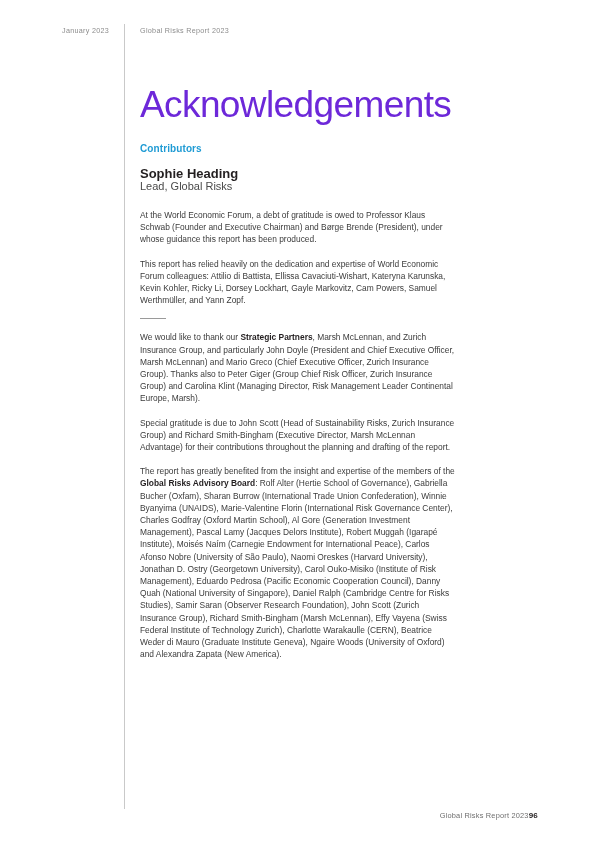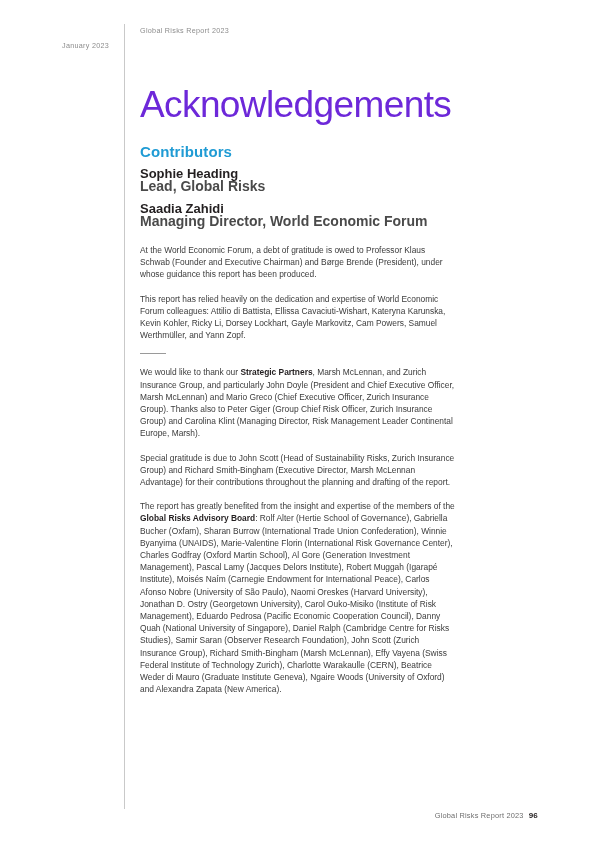--- a/index.html
+++ b/index.html
@@ -27,21 +27,21 @@
     position: absolute;
     left: 124px;
     top: 24px;
     width: 1px;
     height: 785px;
     background: #c9c9c9;
   }
   .header-left {
     position: absolute;
     left: 62px;
-    top: 41px;
+    top: 26px;
     font-size: 7.2px;
     letter-spacing: 0.3px;
     color: #8c8c8c;
   }
   .header-right {
     position: absolute;
     left: 140px;
     top: 26px;
     font-size: 7.2px;
     letter-spacing: 0.3px;
@@ -54,43 +54,43 @@
     font-size: 37px;
     line-height: 44px;
     font-weight: 400;
     letter-spacing: -0.6px;
     color: #6d28d9;
   }
   .section-heading {
     position: absolute;
     left: 140px;
     top: 143px;
-    font-size: 15px;
+    font-size: 10px;
     font-weight: 700;
     color: #1f9bd4;
     letter-spacing: 0.1px;
   }
   .content {
     position: absolute;
     left: 140px;
     top: 168px;
     width: 316px;
   }
   .person {
     margin-bottom: 11px;
   }
   .person-name {
     font-size: 13px;
     font-weight: 700;
     line-height: 12px;
     color: #231f20;
   }
   .person-role {
-    font-size: 14px;
-    font-weight: 700;
+    font-size: 11px;
+    font-weight: 400;
     line-height: 12px;
     color: #4a4a4a;
   }
   .para {
     font-size: 8.4px;
     line-height: 12.2px;
     color: #3b3b3b;
     margin: 0 0 12px 0;
     text-align: left;
   }
@@ -108,21 +108,20 @@
     position: absolute;
     right: 62px;
     bottom: 28px;
     font-size: 7.4px;
     color: #6e6e6e;
     letter-spacing: 0.2px;
   }
   .footer .pageno {
     font-weight: 700;
     color: #231f20;
-    margin-left: 5px;
     font-size: 8px;
     text-align: right;
   }
   .spacer-gap { height: 6px; }
 </style>
 </head>
 <body>
 
 <div class="page">
 
@@ -135,24 +134,20 @@
 
   <div class="section-heading">Contributors</div>
 
   <div class="content">
 
     <div class="person">
       <div class="person-name">Sophie Heading</div>
       <div class="person-role">Lead, Global Risks</div>
     </div>
 
-    <div class="person">
-      <div class="person-name">Saadia Zahidi</div>
-      <div class="person-role">Managing Director, World Economic Forum</div>
-    </div>
 
     <div class="spacer-gap"></div>
 
     <p class="para">At the World Economic Forum, a debt of gratitude is owed to Professor Klaus Schwab (Founder and Executive Chairman) and Børge Brende (President), under whose guidance this report has been produced.</p>
     <p class="para">This report has relied heavily on the dedication and expertise of World Economic Forum colleagues: Attilio di Battista, Ellissa Cavaciuti-Wishart, Kateryna Karunska, Kevin Kohler, Ricky Li, Dorsey Lockhart, Gayle Markovitz, Cam Powers, Samuel Werthmüller, and Yann Zopf.</p>
 
     <div class="rule-short"></div>
 
     <div id="rich-paragraphs">
         <p class="para"><span>We would like to thank our </span><b>Strategic Partners</b><span>, Marsh McLennan, and Zurich Insurance Group, and particularly John Doyle (President and Chief Executive Officer, Marsh McLennan) and Mario Greco (Chief Executive Officer, Zurich Insurance Group). Thanks also to Peter Giger (Group Chief Risk Officer, Zurich Insurance Group) and Carolina Klint (Managing Director, Risk Management Leader Continental Europe, Marsh).</span></p>

